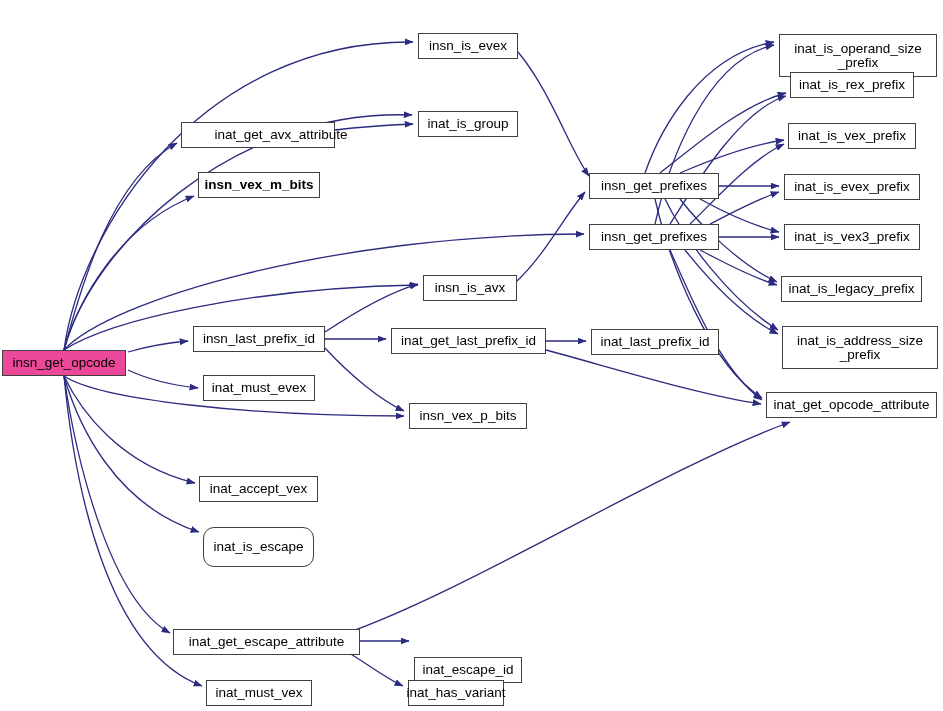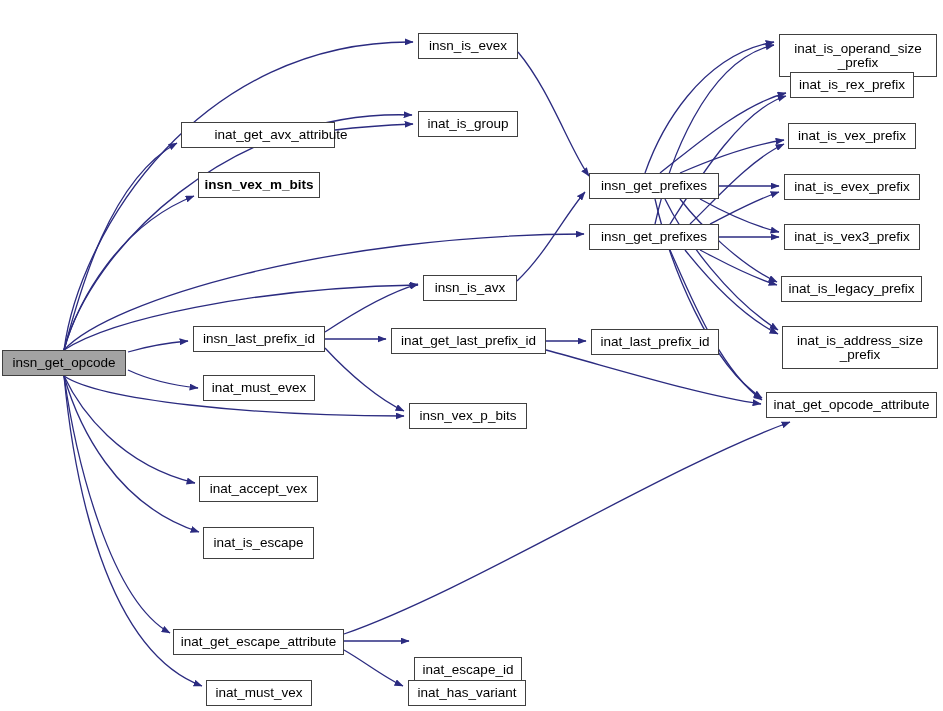--- a/index.html
+++ b/index.html
@@ -33,21 +33,21 @@
     line-height: 14px;
     display: flex;
     align-items: center;
     justify-content: center;
     text-align: center;
     white-space: pre;
     letter-spacing: 0px;
     z-index: 5;
   }
   .node.root {
-    background: #a3a3a3;
+    background: #ec4899;
     border-color: #404040;
   }
   .node span {
     display: block;
   }
 </style>
 </head>
 <body>
 
 <div id="canvas">
@@ -108,25 +108,25 @@
       <div class="node" style="left: 198px; top: 172px; width: 122px; height: 26px; font-weight: bold;"><span>insn_vex_m_bits</span></div>
       <div class="node" style="left: 589px; top: 173px; width: 130px; height: 26px;"><span>insn_get_prefixes</span></div>
       <div class="node" style="left: 589px; top: 224px; width: 130px; height: 26px;"><span>insn_get_prefixes</span></div>
       <div class="node" style="left: 423px; top: 275px; width: 94px; height: 26px;"><span>insn_is_avx</span></div>
       <div class="node" style="left: 193px; top: 326px; width: 132px; height: 26px;"><span>insn_last_prefix_id</span></div>
       <div class="node" style="left: 391px; top: 328px; width: 155px; height: 26px;"><span>inat_get_last_prefix_id</span></div>
       <div class="node" style="left: 591px; top: 329px; width: 128px; height: 26px;"><span>inat_last_prefix_id</span></div>
       <div class="node" style="left: 203px; top: 375px; width: 112px; height: 26px;"><span>inat_must_evex</span></div>
       <div class="node" style="left: 409px; top: 403px; width: 118px; height: 26px;"><span>insn_vex_p_bits</span></div>
       <div class="node" style="left: 199px; top: 476px; width: 119px; height: 26px;"><span>inat_accept_vex</span></div>
-      <div class="node" style="left: 203px; top: 527px; width: 111px; height: 32px;"><span>inat_is_escape</span></div>
-      <div class="node" style="left: 173px; top: 629px; width: 171px; height: 26px;"><span>inat_get_escape_attribute</span></div>
+      <div class="node" style="left: 203px; top: 527px; width: 111px; height: 40px; border-radius: 11px;"><span>inat_is_escape</span></div>
+      <div class="node" style="left: 173px; top: 629px; width: 187px; height: 26px;"><span>inat_get_escape_attribute</span></div>
       <div class="node" style="left: 414px; top: 629px; width: 108px; height: 26px; margin-top: 28px;"><span>inat_escape_id</span></div>
       <div class="node" style="left: 206px; top: 680px; width: 106px; height: 26px;"><span>inat_must_vex</span></div>
-      <div class="node" style="left: 408px; top: 680px; width: 118px; height: 26px;"><span>inat_has_variant</span></div>
+      <div class="node" style="left: 408px; top: 680px; width: 96px; height: 26px;"><span>inat_has_variant</span></div>
       <div class="node" style="left: 779px; top: 5px; width: 158px; height: 43px; margin-top: 29px;"><span>inat_is_operand_size
 _prefix</span></div>
       <div class="node" style="left: 790px; top: 72px; width: 124px; height: 26px;"><span>inat_is_rex_prefix</span></div>
       <div class="node" style="left: 788px; top: 123px; width: 128px; height: 26px;"><span>inat_is_vex_prefix</span></div>
       <div class="node" style="left: 784px; top: 174px; width: 136px; height: 26px;"><span>inat_is_evex_prefix</span></div>
       <div class="node" style="left: 784px; top: 224px; width: 136px; height: 26px;"><span>inat_is_vex3_prefix</span></div>
       <div class="node" style="left: 781px; top: 276px; width: 141px; height: 26px;"><span>inat_is_legacy_prefix</span></div>
       <div class="node" style="left: 782px; top: 326px; width: 156px; height: 43px;"><span>inat_is_address_size
 _prefix</span></div>
       <div class="node" style="left: 766px; top: 392px; width: 171px; height: 26px;"><span>inat_get_opcode_attribute</span></div>

